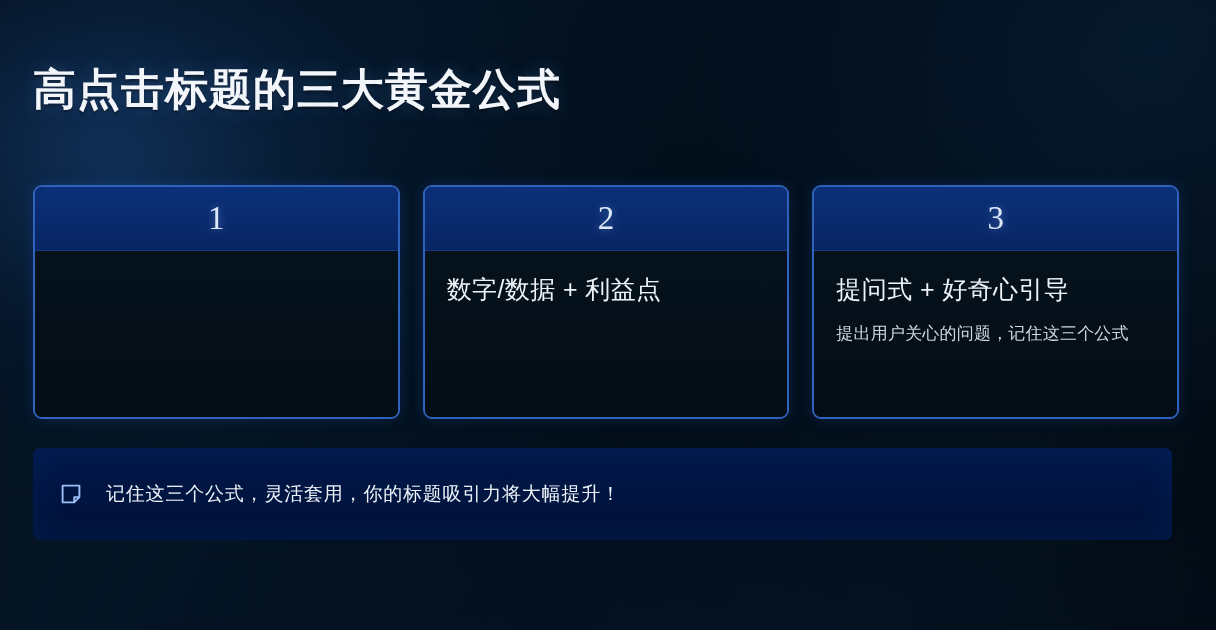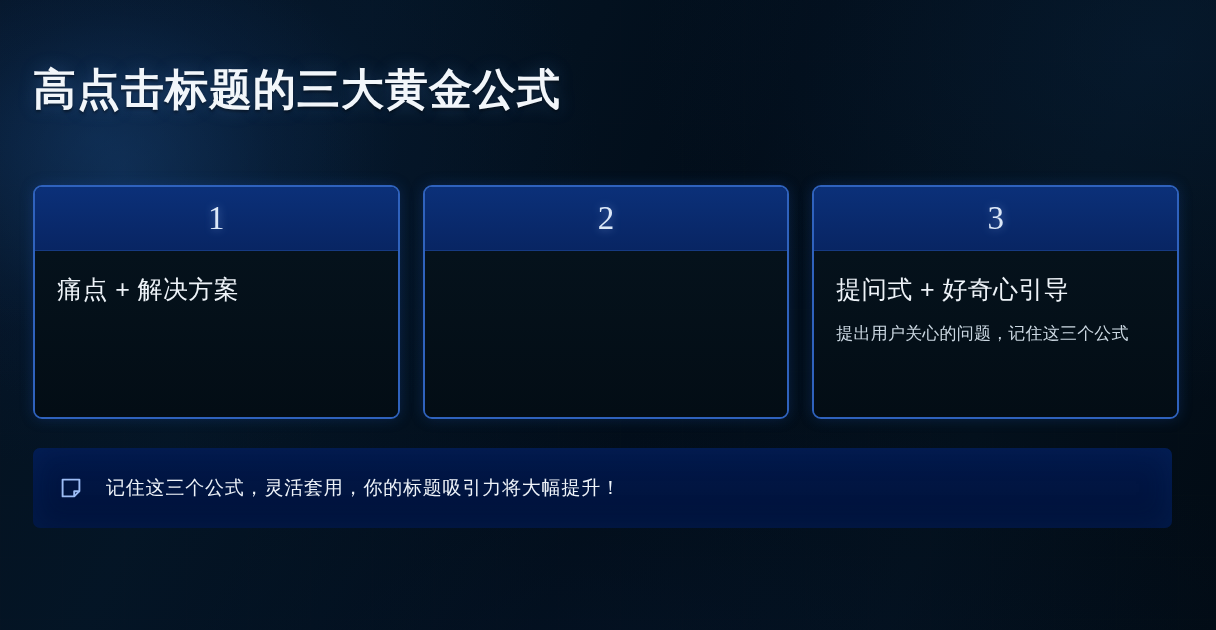--- a/index.html
+++ b/index.html
@@ -126,21 +126,21 @@
     letter-spacing: 0.2px;
     max-width: 320px;
   }
 
   
   #footer-banner {
     position: absolute;
     left: 33px;
     top: 448px;
     width: 1139px;
-    height: 80px;
+    height: 92px;
     background: linear-gradient(180deg, #02184a 0%, #001239 100%);
     border-radius: 7px;
     display: flex;
     align-items: center;
     padding-left: 26px;
     box-shadow: inset 0 0 30px rgba(10,45,110,0.35);
   }
 
   #note-icon {
     width: 24px;
@@ -169,29 +169,29 @@
 
   <h1 id="page-title">高点击标题的三大黄金公式</h1>
 
   <div id="cards">
 
     <div class="card">
       <div class="card-header">
         <span class="card-number">1</span>
       </div>
       <div class="card-body">
-        <div class="card-title">痛点 + 解决方案</div>
       </div>
     </div>
 
     <div class="card">
       <div class="card-header">
         <span class="card-number">2</span>
       </div>
       <div class="card-body">
+        <div class="card-title">数字/数据 + 利益点</div>
       </div>
     </div>
 
     <div class="card">
       <div class="card-header">
         <span class="card-number">3</span>
       </div>
       <div class="card-body">
         <div class="card-title">提问式 + 好奇心引导</div>
         <div class="card-desc">提出用户关心的问题，记住这三个公式</div>

